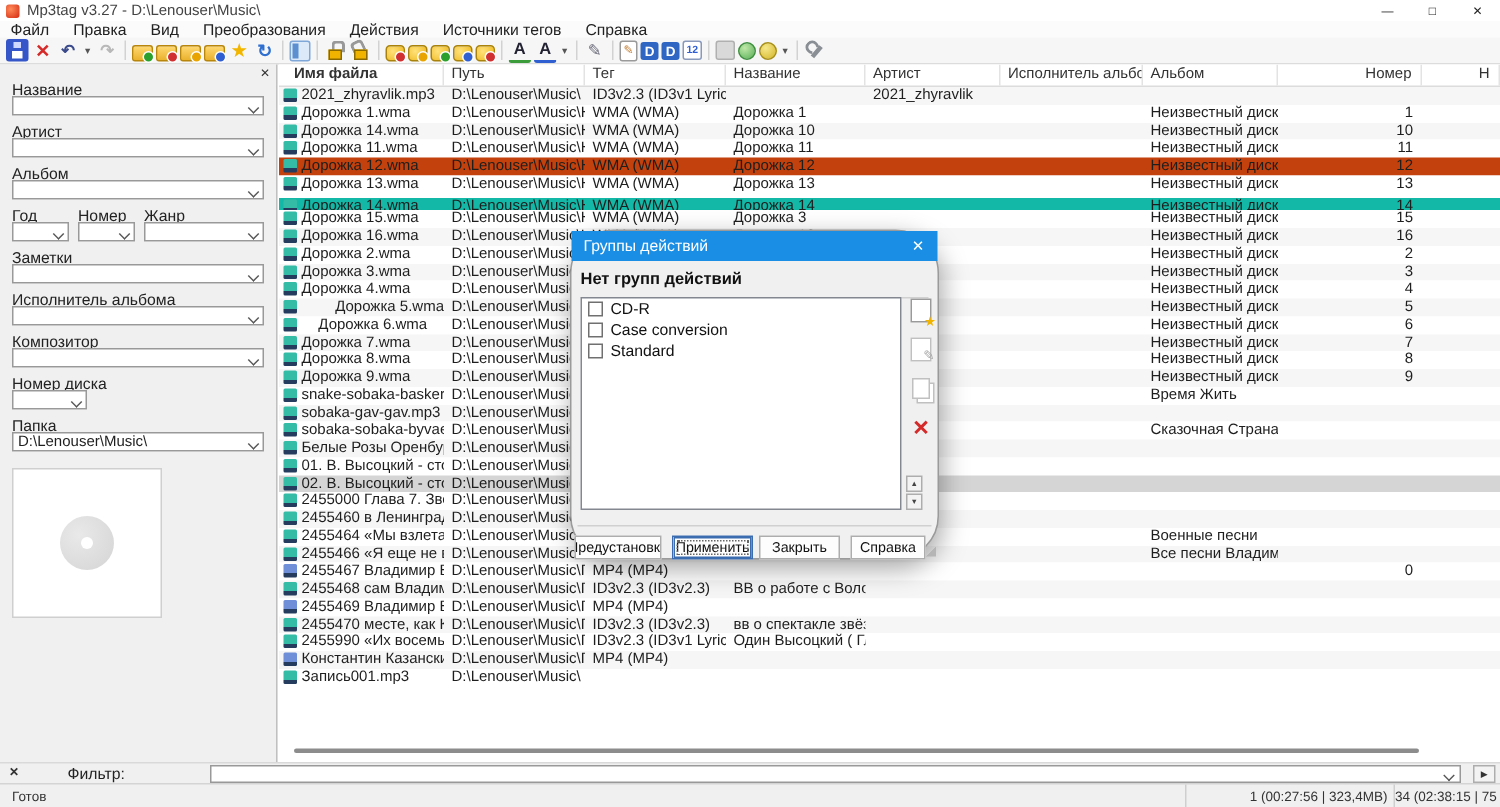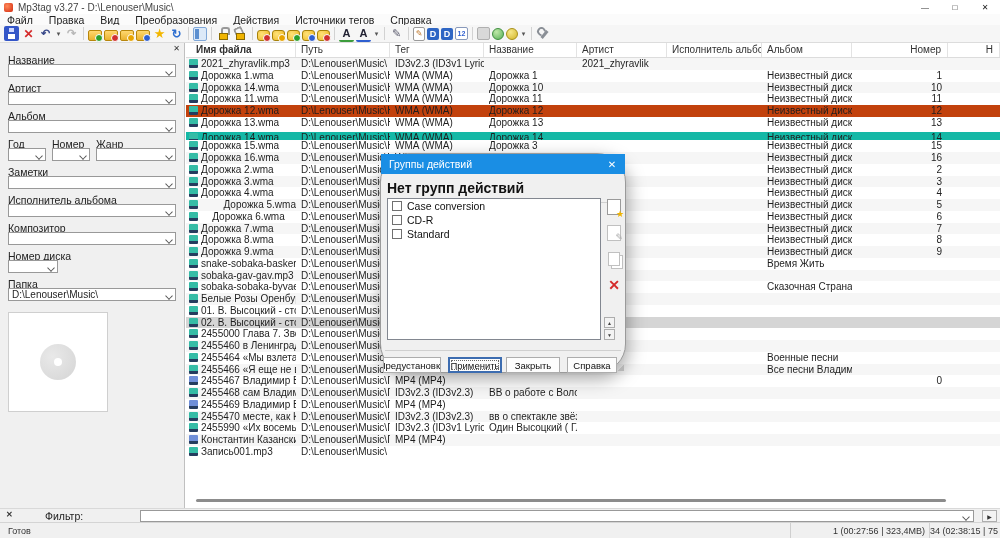--- a/index.html
+++ b/index.html
@@ -75,21 +75,21 @@
   .fb-input .chev{position:absolute;right:4px;top:3px;width:5px;height:5px;border-right:1px solid #555;border-bottom:1px solid #555;transform:rotate(45deg) scale(.9);}
   .fb-btn{position:absolute;left:982px;top:1px;width:15px;height:12px;background:#f3f3f3;border:1px solid #adadad;box-sizing:border-box;font-size:6px;display:flex;align-items:center;justify-content:center;color:#333;}
   
   .statusbar{position:absolute;left:0;top:522px;width:1000px;height:16px;background:#f0f0f0;border-top:1px solid #d4d4d4;box-sizing:border-box;font-size:9px;color:#333;}
   .sb-ready{position:absolute;left:8px;top:3px;}
   .sb-cell{position:absolute;top:0;height:16px;line-height:16px;text-align:right;padding-right:4px;border-left:1px solid #cfcfcf;box-sizing:border-box;white-space:nowrap;overflow:hidden;}
   
   .dialog{position:absolute;background:#f0f0f0;border:1px solid #9a9a9a;box-shadow:2px 6px 18px rgba(0,0,0,.35);box-sizing:border-box;}
   .dlg-title{position:absolute;left:0;top:0;right:0;height:20px;background:#1a8ee4;color:#fff;font-size:10.5px;display:flex;align-items:center;padding-left:8px;}
   .dlg-x{position:absolute;right:0;top:0;width:26px;height:20px;display:flex;align-items:center;justify-content:center;color:#fff;font-size:10px;}
-  .dlg-header{position:absolute;left:6px;top:26px;right:6px;font-size:14px;font-weight:bold;color:#111;border-bottom:1px solid #d0d0d0;padding-bottom:6px;}
+  .dlg-header{position:absolute;left:6px;top:26px;right:6px;font-size:11px;font-weight:bold;color:#111;border-bottom:1px solid #d0d0d0;padding-bottom:6px;}
   .dlg-list{position:absolute;left:6px;top:44px;width:214px;height:142px;background:#fff;border:1px solid #828790;box-sizing:border-box;overflow:hidden;}
   .dlg-item{height:14px;display:flex;align-items:center;font-size:10.5px;color:#111;}
   .cb{width:10px;height:10px;border:1px solid #707070;background:#fff;margin:0 5px 0 4px;box-sizing:border-box;flex:0 0 auto;}
   .dlg-tools{position:absolute;left:222px;top:44px;width:22px;display:flex;flex-direction:column;align-items:center;gap:8px;}
   .dlg-tool{width:18px;height:18px;display:flex;align-items:center;justify-content:center;position:relative;}
   .dg-new{width:12px;height:14px;background:#fff;border:1px solid #9a9a9a;position:relative;}
   .dg-new::after{content:"★";position:absolute;right:-4px;bottom:-5px;font-size:9px;color:#f0b400;}
   .dg-edit{width:12px;height:14px;background:#fff;border:1px solid #c0c0c0;position:relative;}
   .dg-edit::after{content:"✎";position:absolute;right:-3px;bottom:-2px;font-size:9px;color:#aaa;}
   .dg-copy{width:10px;height:12px;border:1px solid #c0c0c0;background:#fff;box-shadow:3px 3px 0 -1px #fff,3px 3px 0 0 #c0c0c0;}
@@ -478,25 +478,25 @@
 
   <div class="dialog" style="left: 380px; top: 153px; width: 246px; height: 220px; border-radius: 29px;">
     <div class="dlg-title">
         <span>Группы действий</span>
       </div>
     <div class="dlg-x">✕</div>
     <div class="dlg-header">Нет групп действий</div>
     <div class="dlg-list">
         <div class="dlg-item">
           <span class="cb"></span>
-          <span>Case conversion</span>
+          <span>CD-R</span>
         </div>
         <div class="dlg-item">
           <span class="cb"></span>
-          <span>CD-R</span>
+          <span>Case conversion</span>
         </div>
         <div class="dlg-item">
           <span class="cb"></span>
           <span>Standard</span>
         </div>
       </div>
     <div class="dlg-tools">
         <div class="dlg-tool">
           <span class="dg-new"></span>
         </div>

